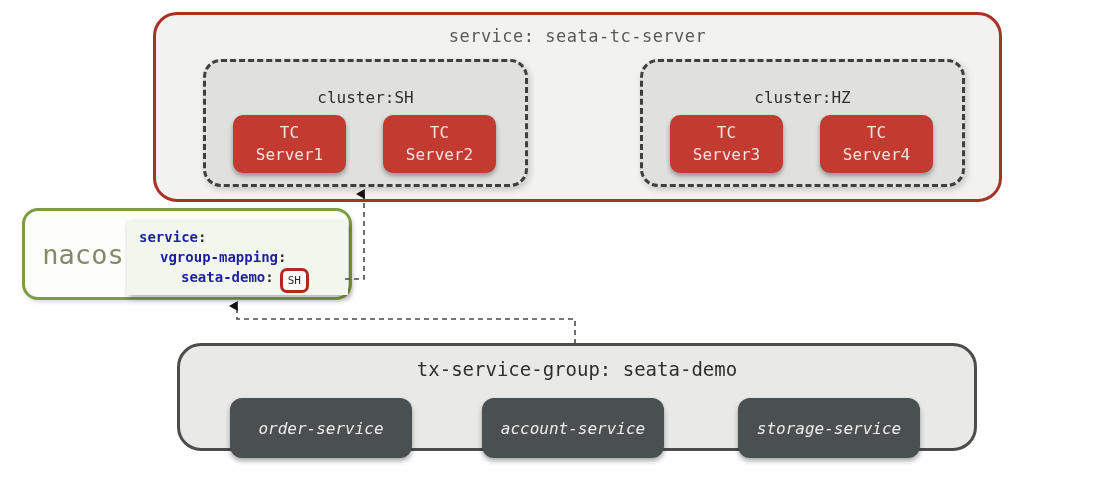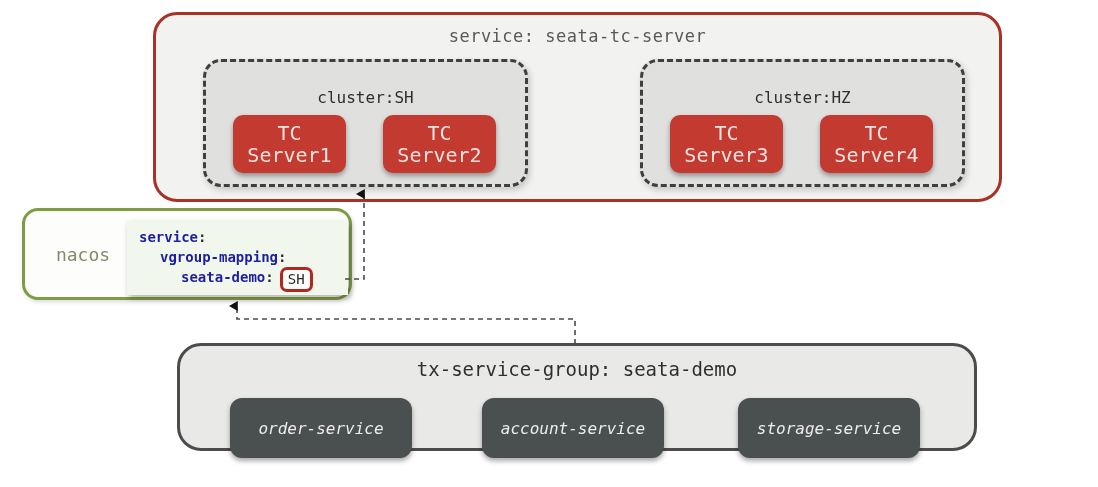--- a/index.html
+++ b/index.html
@@ -12,42 +12,42 @@
   .tc-group-title{position:absolute;left:0;right:0;top:11px;text-align:center;
     font-size:17px;letter-spacing:.5px;color:#58595a;}
   .cluster{position:absolute;top:44px;width:325px;height:128px;background:#e0e0de;
     border:3px dashed #3f3f3f;border-radius:18px;box-sizing:border-box;
     box-shadow:2px 3px 6px rgba(0,0,0,.18);}
   .cluster.sh{left:47px;}
   .cluster.hz{left:484px;}
   .cluster-title{position:absolute;left:0;right:0;top:26px;text-align:center;
     font-size:16px;color:#2e2e2e;}
   .tc-node{position:absolute;top:53px;width:113px;height:58px;background:#c23a30;
-    border-radius:10px;color:#f5e3e0;font-size:20px;line-height:22px;text-align:center;
+    border-radius:10px;color:#f5e3e0;font-size:16px;line-height:22px;text-align:center;
     display:flex;align-items:center;justify-content:center;white-space:pre-line;
     box-shadow:0 3px 5px rgba(0,0,0,.35);}
   .tc-node.n1{left:27px;}
   .tc-node.n2{left:177px;}
 
   
   .nacos-box{position:absolute;left:22px;top:208px;width:330px;height:92px;
     background:#fdfdfb;border:3.5px solid #7e9c42;border-radius:16px;box-sizing:border-box;
     box-shadow:1px 2px 4px rgba(0,0,0,.15);}
   .nacos-label{position:absolute;left:13px;top:0;height:100%;width:90px;
     display:flex;align-items:center;justify-content:center;
-    font-size:18px;color:#84896a;}
+    font-size:27px;color:#84896a;}
   .nacos-code{position:absolute;left:102px;top:10px;width:221px;height:74px;
     background:#f2f7ee;box-shadow:2px 3px 6px rgba(0,0,0,.3);
     padding:6px 0 0 12px;box-sizing:border-box;}
   .code-line{font-size:14px;font-weight:bold;line-height:20px;color:#1c1fa0;white-space:nowrap;}
   .code-line .ycolon{color:#2b2b2b;}
   .code-line.i1{padding-left:21px;}
   .code-line.i2{padding-left:42px;}
   .sh-value{display:inline-block;margin-left:6px;padding:0 5px;font-weight:normal;
-    font-size:14px;line-height:19px;color:#2b2b2b;background:#fcfcfa;
+    font-size:11px;line-height:19px;color:#2b2b2b;background:#fcfcfa;
     border:3px solid #b3281e;border-radius:7px;vertical-align:-2px;}
 
   
   .sg-box{position:absolute;left:177px;top:343px;width:800px;height:108px;
     background:#e9e9e7;border:3.5px solid #4c4c4c;border-radius:24px;box-sizing:border-box;}
   .sg-title{position:absolute;left:0;right:0;top:12px;text-align:center;
     font-size:19px;color:#2f2f2f;}
   .svc-node{position:absolute;top:52px;width:182px;height:60px;background:#4a504f;
     border-radius:12px;color:#ececea;font-size:16px;display:flex;align-items:center;
     justify-content:center;box-shadow:0 3px 5px rgba(0,0,0,.35);font-style:italic;}

